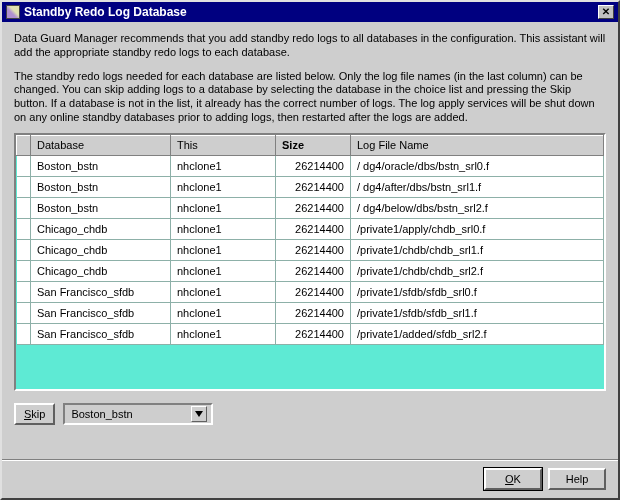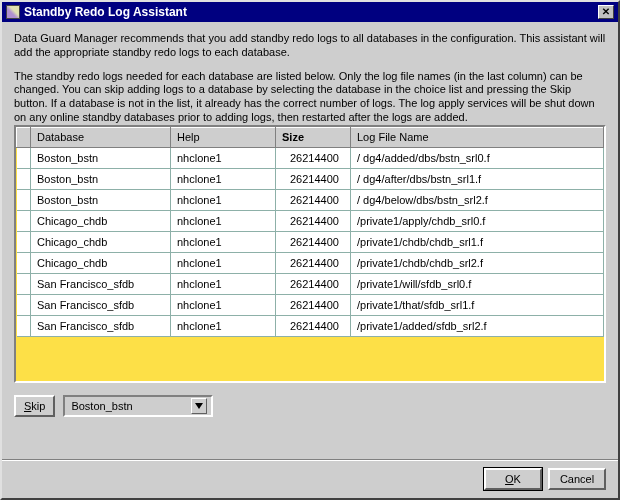--- a/index.html
+++ b/index.html
@@ -56,26 +56,26 @@
   .content {
     flex: 1;
     padding: 10px 12px 8px 12px;
     display: flex;
     flex-direction: column;
     color: #000;
     font-size: 11px;
     border-radius: 21px;
   }
   .intro { margin-bottom: 10px; line-height: 1.25; }
-  .desc  { margin-bottom: 0; line-height: 1.25; }
+  .desc  { margin-bottom: 8px; line-height: 1.25; }
 
   .table-wrap {
     border: 2px solid;
     border-color: #808080 #fff #fff #808080;
-    background: #fde047;
+    background: #5eead4;
     height: 258px;
     overflow: hidden;
   }
   table {
     width: 100%;
     border-collapse: collapse;
     font-size: 11px;
   }
   thead th {
     background: #cecece;
@@ -91,21 +91,21 @@
     border-right: 1px solid #8db0a8;
     border-bottom: 1px solid #8db0a8;
     background: #fff;
     white-space: nowrap;
   }
   tbody td:first-child {
     width: 14px;
     padding: 0;
     border-right: 1px solid #8db0a8;
   }
-  tbody td.col-size { text-align: left; padding-left: 14px; }
+  tbody td.col-size { text-align: right; padding-left: 14px; }
 
   thead th.rowhandle-h { width:14px; padding:0; }
   thead th.col-db-h   { width:140px; }
   thead th.col-node-h { width:105px; }
   thead th.col-size-h { width:75px;font-weight:bold; }
 
   .skip-row {
     display: flex;
     align-items: center;
     gap: 8px;
@@ -160,48 +160,48 @@
     box-shadow: 0 0 0 1px #000;
   }
 </style>
 </head>
 <body>
 
 <div class="window">
 
   <div class="titlebar">
     <div class="icon"></div>
-    <span>Standby Redo Log Assistant</span>
+    <span>Standby Redo Log Database</span>
     <div class="spacer"></div>
     <div class="close-btn">✕</div>
   </div>
 
   <div class="content">
 
     <div class="intro">Data Guard Manager recommends that you add standby redo logs to all databases in the configuration. This assistant will add the appropriate standby redo logs to each database.</div>
     <div class="desc">The standby redo logs needed for each database are listed below. Only the log file names (in the last column) can be changed. You can skip adding logs to a database by selecting the database in the choice list and pressing the Skip button. If a database is not in the list, it already has the correct number of logs. The log apply services will be shut down on any online standby databases prior to adding logs, then restarted after the logs are added.</div>
 
     <div class="table-wrap">
       <table>
         <thead>
           <tr>
             <th class="rowhandle-h"></th>
             <th class="col-db-h">Database</th>
-            <th class="col-node-h">Help</th>
+            <th class="col-node-h">This</th>
             <th class="col-size-h">Size</th>
             <th>Log File Name</th>
           </tr>
         </thead>
         <tbody id="tbody">
             <tr>
               <td></td>
               <td>Boston_bstn</td>
               <td>nhclone1</td>
               <td class="col-size">26214400</td>
-              <td>/ dg4/added/dbs/bstn_srl0.f</td>
+              <td>/ dg4/oracle/dbs/bstn_srl0.f</td>
             </tr>
             <tr>
               <td></td>
               <td>Boston_bstn</td>
               <td>nhclone1</td>
               <td class="col-size">26214400</td>
               <td>/ dg4/after/dbs/bstn_srl1.f</td>
             </tr>
             <tr>
               <td></td>
@@ -229,28 +229,28 @@
               <td>Chicago_chdb</td>
               <td>nhclone1</td>
               <td class="col-size">26214400</td>
               <td>/private1/chdb/chdb_srl2.f</td>
             </tr>
             <tr>
               <td></td>
               <td>San Francisco_sfdb</td>
               <td>nhclone1</td>
               <td class="col-size">26214400</td>
-              <td>/private1/will/sfdb_srl0.f</td>
+              <td>/private1/sfdb/sfdb_srl0.f</td>
             </tr>
             <tr>
               <td></td>
               <td>San Francisco_sfdb</td>
               <td>nhclone1</td>
               <td class="col-size">26214400</td>
-              <td>/private1/that/sfdb_srl1.f</td>
+              <td>/private1/sfdb/sfdb_srl1.f</td>
             </tr>
             <tr>
               <td></td>
               <td>San Francisco_sfdb</td>
               <td>nhclone1</td>
               <td class="col-size">26214400</td>
               <td>/private1/added/sfdb_srl2.f</td>
             </tr>
           </tbody>
       </table>
@@ -271,16 +271,16 @@
       </div>
     </div>
 
   </div>
 
   <div class="footer">
     <div class="btn default">
       <u>O</u>
         <span>K</span>
     </div>
-    <div class="btn">Cancel</div>
+    <div class="btn">Help</div>
   </div>
 
 </div>
 
 </body></html>

